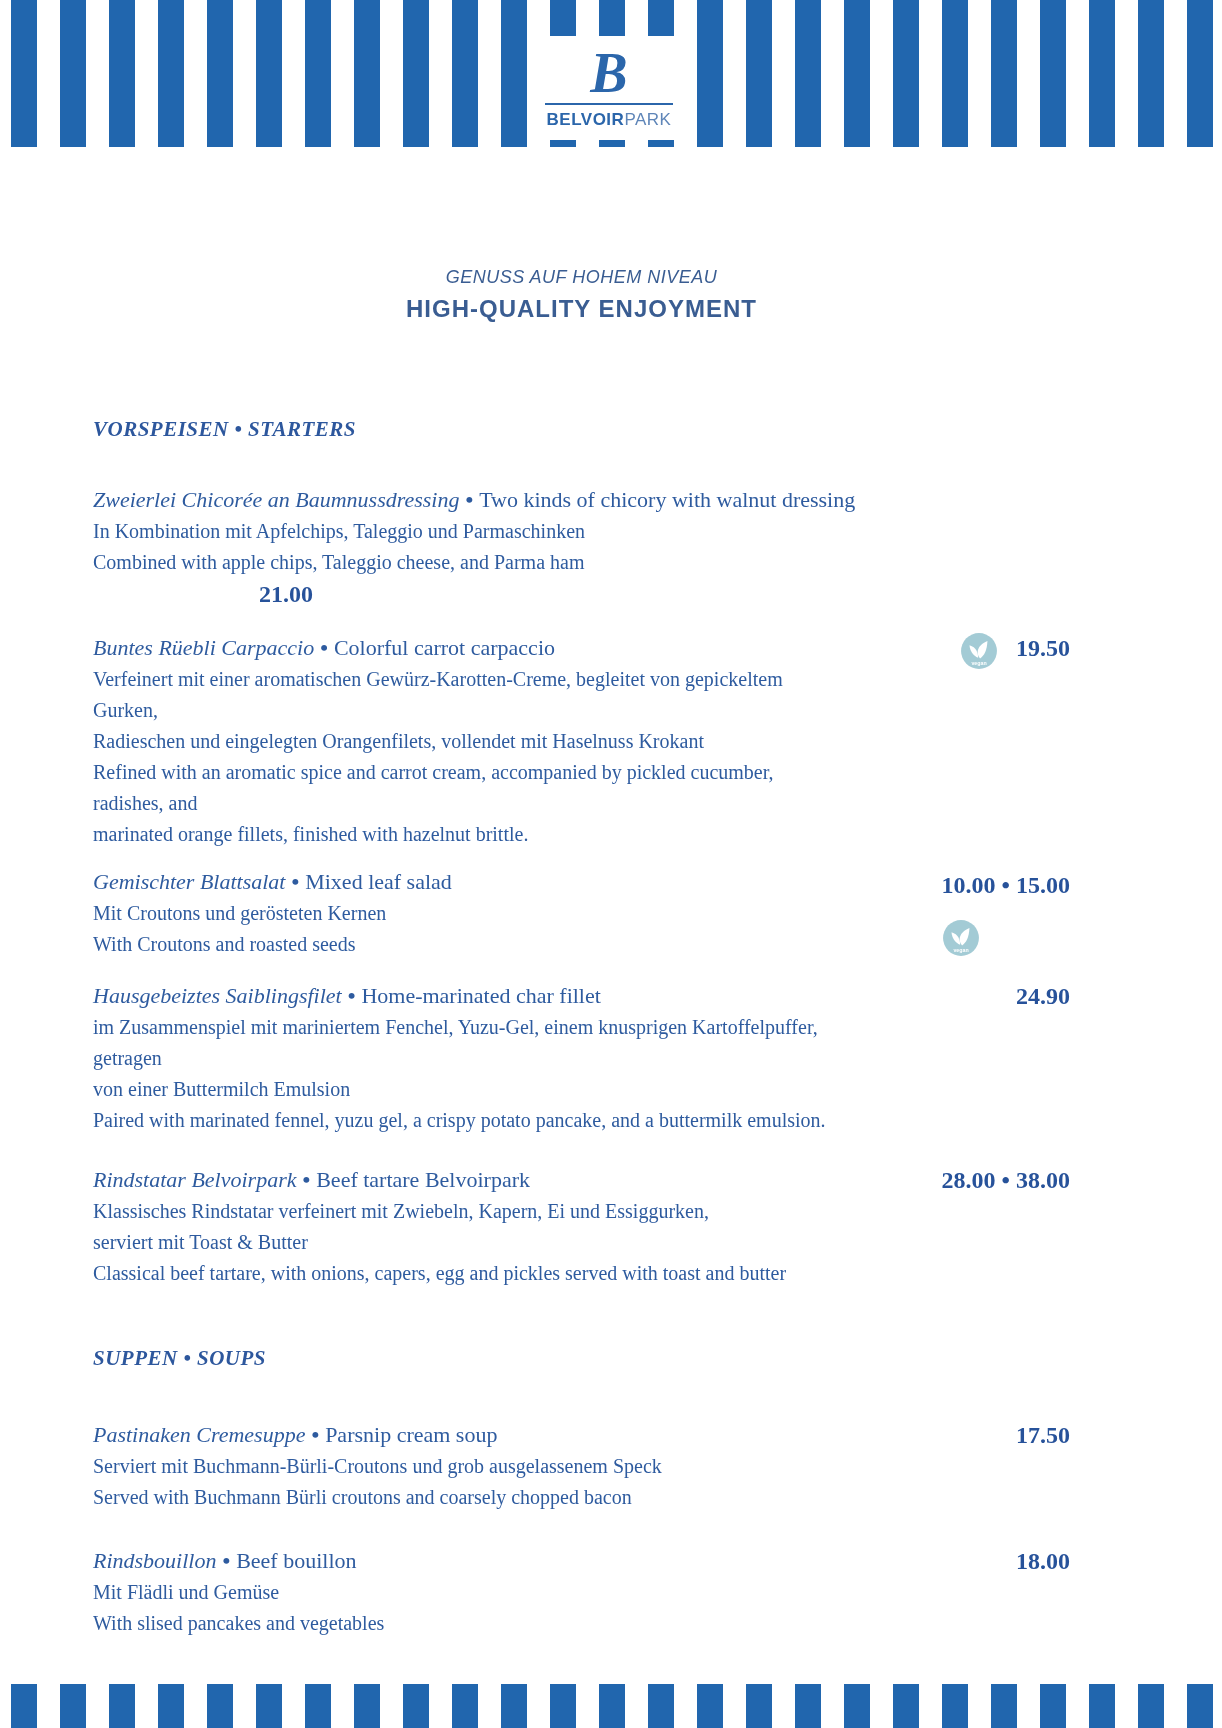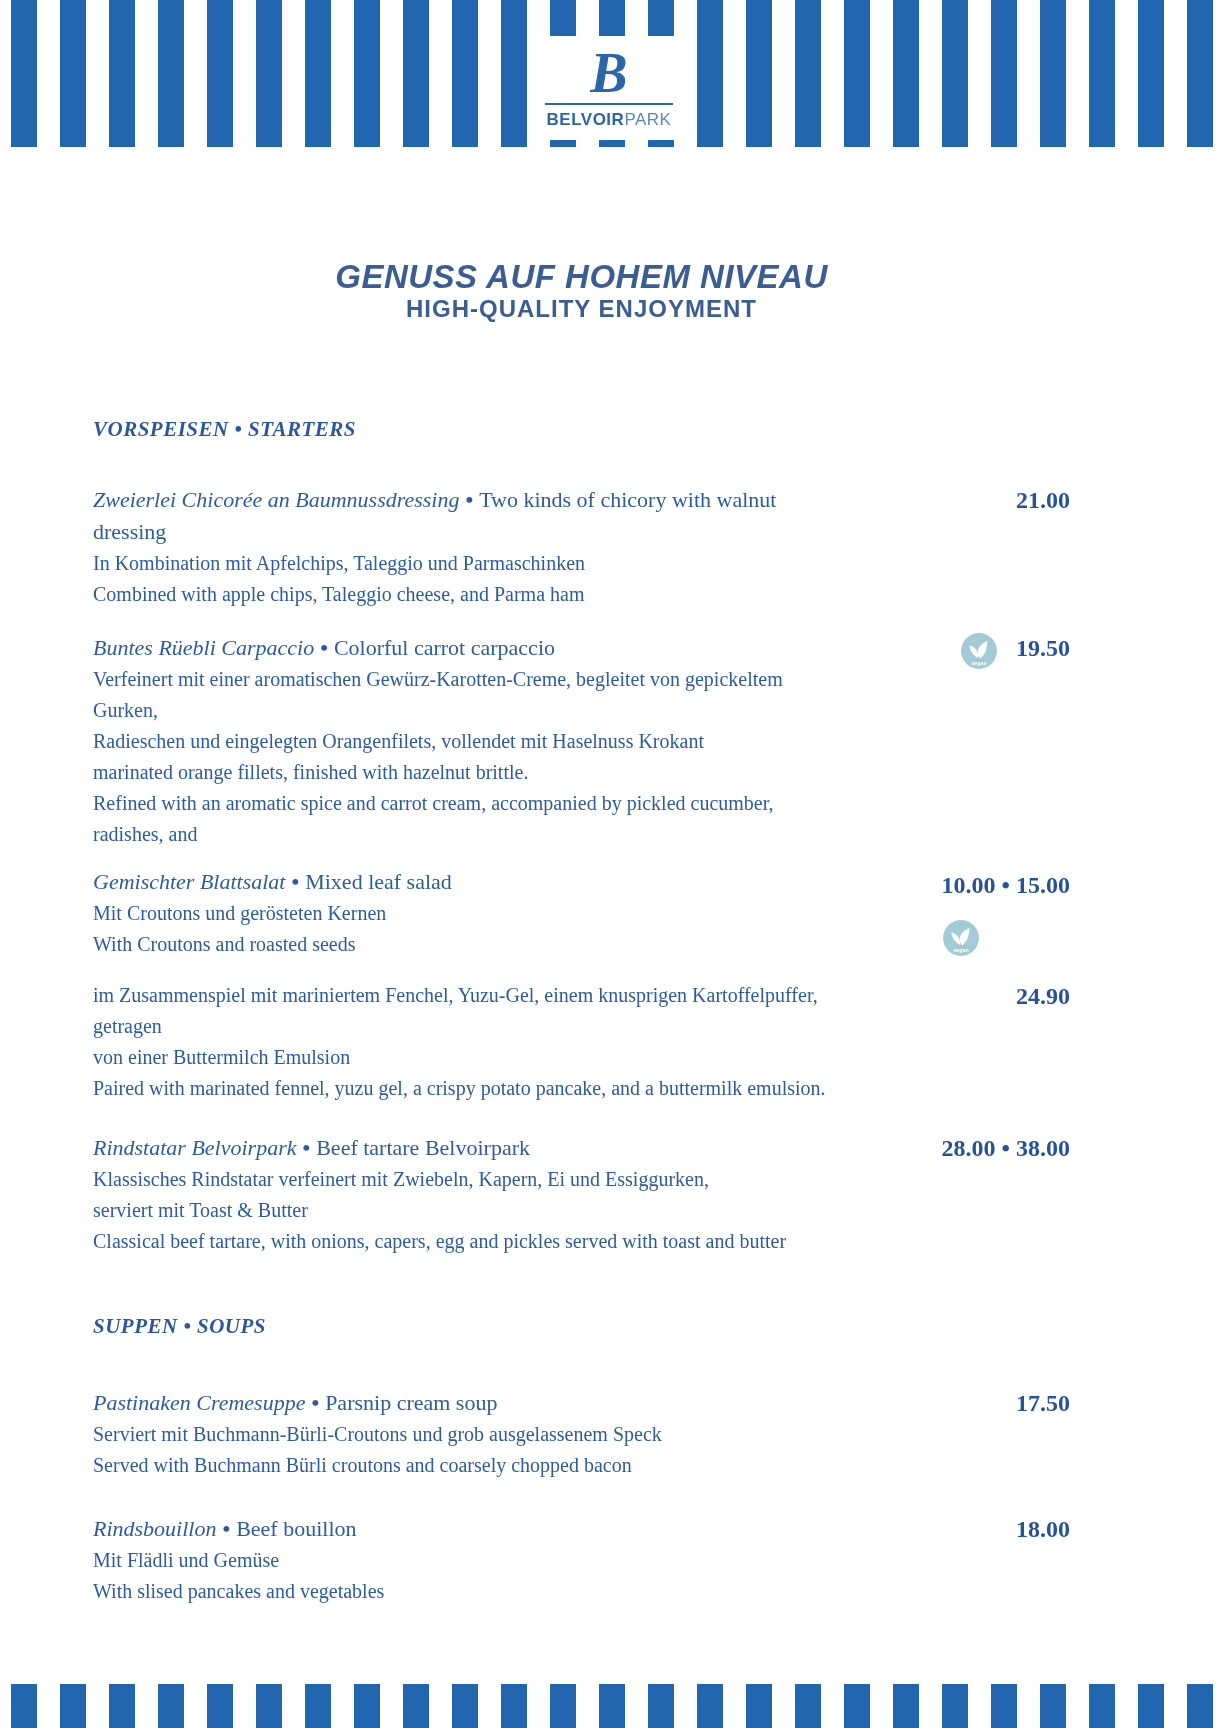--- a/index.html
+++ b/index.html
@@ -15,21 +15,21 @@
             display:flex;flex-direction:column;align-items:center;justify-content:flex-start;padding-top:8px;box-sizing:border-box;}
   .logo-b{font-family:"Liberation Serif",serif;font-style:italic;font-weight:bold;
           font-size:56px;line-height:58px;color:#2b66ab;}
   .logo-rule{width:128px;height:2px;background:#2b66ab;margin:1px 0 5px;}
   .logo-name{font-family:"Liberation Sans",sans-serif;font-size:17px;letter-spacing:.5px;color:#2b66ab;white-space:nowrap;}
   .logo-name .bold{font-weight:bold;}
   .logo-name .light{font-weight:normal;color:#5e85b8;}
   
   .page-titles{margin:0 152px 0 93px;padding-top:260px;text-align:center;
                font-family:"Liberation Sans",sans-serif;color:#3a5d92;}
-  .title-de{font-size:33px;font-weight:bold;font-style:italic;letter-spacing:.5px;line-height:34px;}
+  .title-de{font-size:18px;font-weight:normal;font-style:italic;letter-spacing:.5px;line-height:34px;}
   .title-en{font-size:24px;font-weight:bold;letter-spacing:1px;line-height:30px;}
   
   .menu{margin:0 152px 0 93px;}
   .section-title{font-size:21px;font-weight:bold;font-style:italic;line-height:34px;color:#2d579d;letter-spacing:.5px;}
   .section-title.first{margin-top:88px;}
   .item{display:flex;align-items:flex-start;margin-top:22px;}
   .item-left{flex:1;min-width:0;padding-right:14px;}
   .item-right{width:220px;flex:0 0 auto;display:flex;justify-content:flex-end;align-items:flex-start;gap:18px;}
   .item-right.stacked{flex-direction:column;align-items:flex-start;width:auto;margin-left:auto;}
   .name-line{font-size:22px;line-height:32px;}
@@ -54,38 +54,38 @@
 
   <div class="page-titles">
     <div class="title-de">GENUSS AUF HOHEM NIVEAU</div>
     <div class="title-en">HIGH-QUALITY ENJOYMENT</div>
   </div>
 
   <div class="menu">
 
     <div class="section-title first">VORSPEISEN • STARTERS</div>
 
-    <div class="item" style="margin-top:38px;">
+    <div class="item" style="margin-top:38px;flex-direction:column;">
       <div class="item-left">
         <div class="name-line"><span class="name-de">Zweierlei Chicorée an Baumnussdressing</span><span class="name-sep">•</span><span class="name-en">Two kinds of chicory with walnut dressing</span></div>
         <div class="desc">In Kombination mit Apfelchips, Taleggio und Parmaschinken</div>
         <div class="desc">Combined with apple chips, Taleggio cheese, and Parma ham</div>
       </div>
       <div class="item-right">
         <div class="price">21.00</div>
       </div>
     </div>
 
     <div class="item" style="margin-top:22px;">
       <div class="item-left">
         <div class="name-line"><span class="name-de">Buntes Rüebli Carpaccio</span><span class="name-sep">•</span><span class="name-en">Colorful carrot carpaccio</span></div>
         <div class="desc">Verfeinert mit einer aromatischen Gewürz-Karotten-Creme, begleitet von gepickeltem Gurken,</div>
         <div class="desc">Radieschen und eingelegten Orangenfilets, vollendet mit Haselnuss Krokant</div>
+        <div class="desc">Refined with an aromatic spice and carrot cream, accompanied by pickled cucumber, radishes, and</div>
         <div class="desc">marinated orange fillets, finished with hazelnut brittle.</div>
-        <div class="desc">Refined with an aromatic spice and carrot cream, accompanied by pickled cucumber, radishes, and</div>
       </div>
       <div class="item-right">
         <svg class="vegan-icon" viewBox="0 0 36 36">
           <circle cx="18" cy="18" r="17" fill="#a3cbd5"></circle>
           <path d="M19 25 C15.5 21 15 13 26 8.5 C25.5 18 23 22 19 25 Z" fill="#ffffff"></path>
           <path d="M17.2 24.5 C12.5 22.5 9.5 18 9 12.5 C15.5 14.5 17 19 17.2 24.5 Z" fill="#ffffff"></path>
           <text x="18" y="31.5" text-anchor="middle" font-family="Liberation Sans,sans-serif" font-size="5" font-weight="bold" fill="#ffffff">vegan</text>
         </svg>
         <div class="price">19.50</div>
       </div>
@@ -103,20 +103,21 @@
           <circle cx="18" cy="18" r="17" fill="#a3cbd5"></circle>
           <path d="M19 25 C15.5 21 15 13 26 8.5 C25.5 18 23 22 19 25 Z" fill="#ffffff"></path>
           <path d="M17.2 24.5 C12.5 22.5 9.5 18 9 12.5 C15.5 14.5 17 19 17.2 24.5 Z" fill="#ffffff"></path>
           <text x="18" y="31.5" text-anchor="middle" font-family="Liberation Sans,sans-serif" font-size="5" font-weight="bold" fill="#ffffff">vegan</text>
         </svg>
       </div>
     </div>
 
     <div class="item" style="margin-top:20px;">
       <div class="item-left">
+        <div class="name-line"><span class="name-de">Hausgebeiztes Saiblingsfilet</span><span class="name-sep">•</span><span class="name-en">Home-marinated char fillet</span></div>
         <div class="desc">im Zusammenspiel mit mariniertem Fenchel, Yuzu-Gel, einem knusprigen Kartoffelpuffer, getragen</div>
         <div class="desc">von einer Buttermilch Emulsion</div>
         <div class="desc">Paired with marinated fennel, yuzu gel, a crispy potato pancake, and a buttermilk emulsion.</div>
       </div>
       <div class="item-right">
         <div class="price">24.90</div>
       </div>
     </div>
 
     <div class="item" style="margin-top:28px;">

